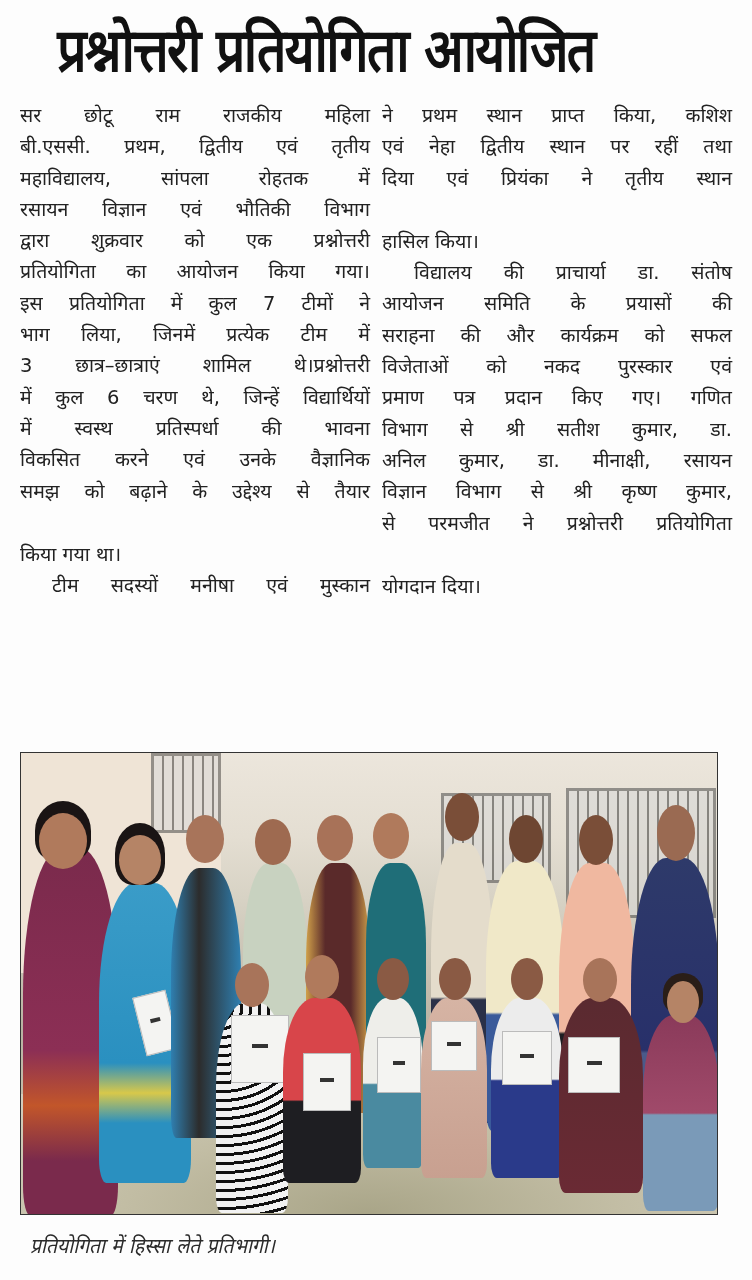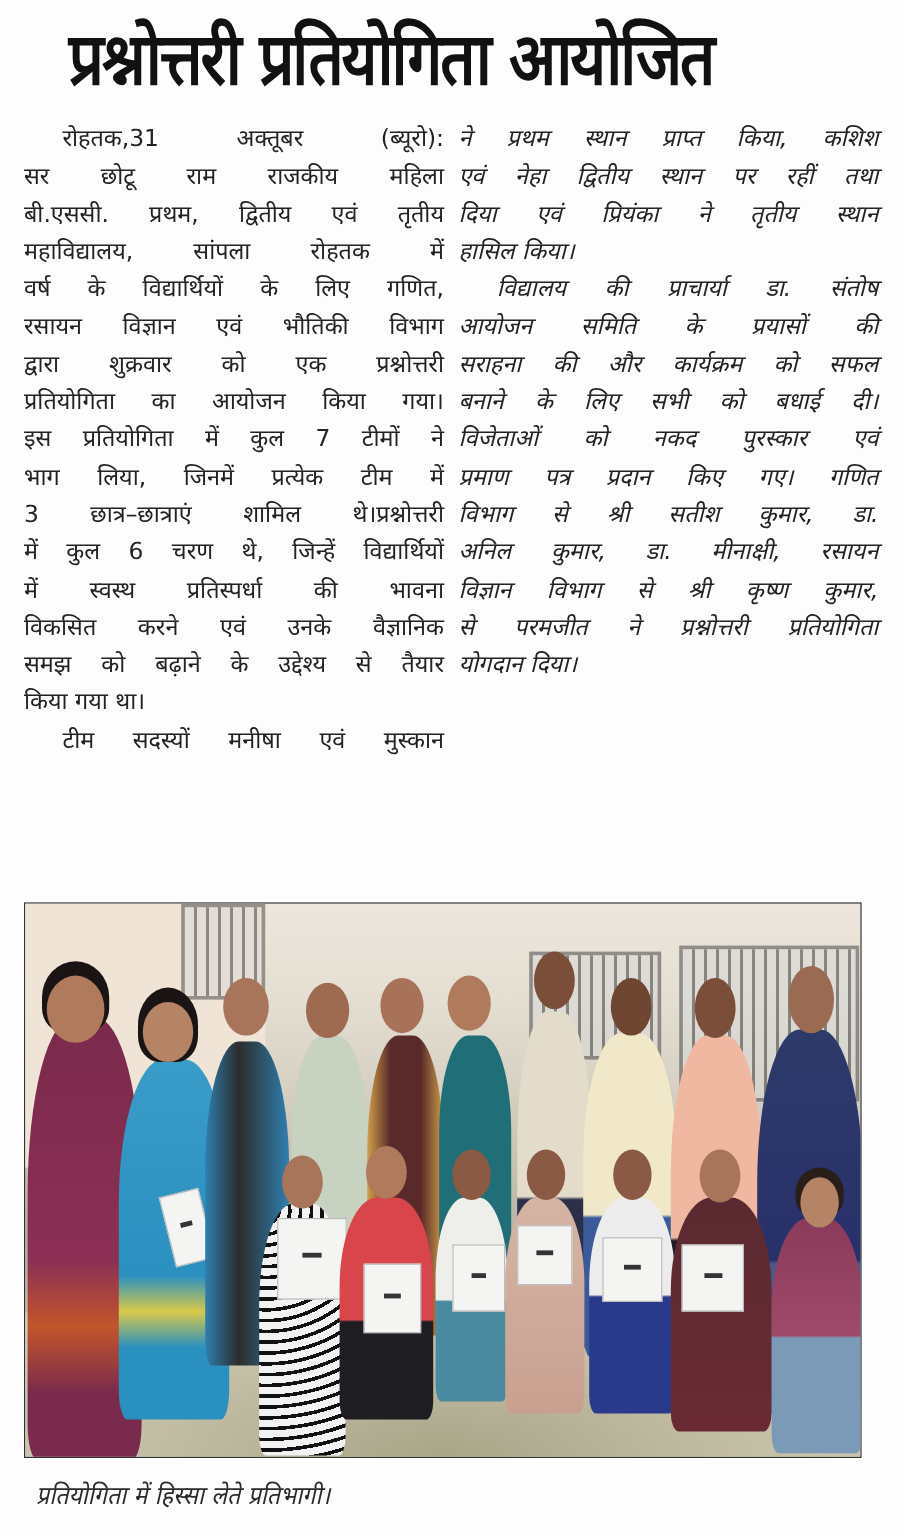--- a/index.html
+++ b/index.html
@@ -13,23 +13,23 @@
       color: #111; white-space: nowrap; text-align: center;
       transform: scaleX(0.86); transform-origin: left center;
     }
 
     .col {
       position: absolute; top: 100px; width: 350px;
       font-size: 19.5px; line-height: 31.3px; text-align: justify;
       color: #222;
     }
     .col.left  { left: 20px; }
-    .col.right { left: 382px; font-style: italic; }
+    .col.right { left: 382px; }
     .col .line { display: block; white-space: nowrap; text-align-last: justify; text-align: justify; }
-    .col .line.last { text-align-last: left; }
+    .col .line.last { text-align-last: left; margin-top: 32px; }
     .col .indent { padding-left: 32px; }
 
     .photo {
       position: absolute; left: 20px; top: 752px; width: 698px; height: 463px;
       border: 1.5px solid #333; overflow: hidden;
       background: linear-gradient(180deg, #ece6dc 0%, #e4ded2 18%, #d7d2c4 32%, #b9b2a2 60%, #cfc8b4 88%, #bfb89c 100%);
     }
     .photo .wall-left { position:absolute; left:0; top:0; width:200px; height:220px; background:#efe4d6; }
     .photo .window { position:absolute; border:3px solid #4a4a4a; background: repeating-linear-gradient(90deg, #d8d8d8 0 8px, #3a3a3a 8px 10px); opacity:.55; }
     .photo .floor { position:absolute; left:0; bottom:0; width:100%; height:120px;
@@ -45,25 +45,23 @@
       font-size: 21px; line-height: 28px; font-style: italic; color: #2a2a2a;
       transform: scaleX(0.92); transform-origin: left center; white-space: nowrap;
     }
   </style>
 </head>
 <body>
 
 <h1 class="headline">प्रश्नोत्तरी प्रतियोगिता आयोजित</h1>
 
 <div class="col left">
-  <span class="line indent">रोहतक,31 अक्तूबर (ब्यूरो):</span>
   <span class="line">सर छोटू राम राजकीय महिला</span>
   <span class="line">बी.एससी. प्रथम, द्वितीय एवं तृतीय</span>
   <span class="line">महाविद्यालय, सांपला रोहतक में</span>
-  <span class="line">वर्ष के विद्यार्थियों के लिए गणित,</span>
   <span class="line">रसायन विज्ञान एवं भौतिकी विभाग</span>
   <span class="line">द्वारा शुक्रवार को एक प्रश्नोत्तरी</span>
   <span class="line">प्रतियोगिता का आयोजन किया गया।</span>
   <span class="line">इस प्रतियोगिता में कुल 7 टीमों ने</span>
   <span class="line">भाग लिया, जिनमें प्रत्येक टीम में</span>
   <span class="line">3 छात्र–छात्राएं शामिल थे।प्रश्नोत्तरी</span>
   <span class="line">में कुल 6 चरण थे, जिन्हें विद्यार्थियों</span>
   <span class="line">में स्वस्थ प्रतिस्पर्धा की भावना</span>
   <span class="line">विकसित करने एवं उनके वैज्ञानिक</span>
   <span class="line">समझ को बढ़ाने के उद्देश्य से तैयार</span>
@@ -72,21 +70,20 @@
 </div>
 
 <div class="col right">
   <span class="line">ने प्रथम स्थान प्राप्त किया, कशिश</span>
   <span class="line">एवं नेहा द्वितीय स्थान पर रहीं तथा</span>
   <span class="line">दिया एवं प्रियंका ने तृतीय स्थान</span>
   <span class="line last">हासिल किया।</span>
   <span class="line indent">विद्यालय की प्राचार्या डा. संतोष</span>
   <span class="line">आयोजन समिति के प्रयासों की</span>
   <span class="line">सराहना की और कार्यक्रम को सफल</span>
-  <span class="line">बनाने के लिए सभी को बधाई दी।</span>
   <span class="line">विजेताओं को नकद पुरस्कार एवं</span>
   <span class="line">प्रमाण पत्र प्रदान किए गए। गणित</span>
   <span class="line">विभाग से श्री सतीश कुमार, डा.</span>
   <span class="line">अनिल कुमार, डा. मीनाक्षी, रसायन</span>
   <span class="line">विज्ञान विभाग से श्री कृष्ण कुमार,</span>
   <span class="line">से परमजीत ने प्रश्नोत्तरी प्रतियोगिता</span>
   <span class="line last">योगदान दिया।</span>
 </div>
 
 <div class="photo" aria-label="Group photo of teachers and students holding certificates">

